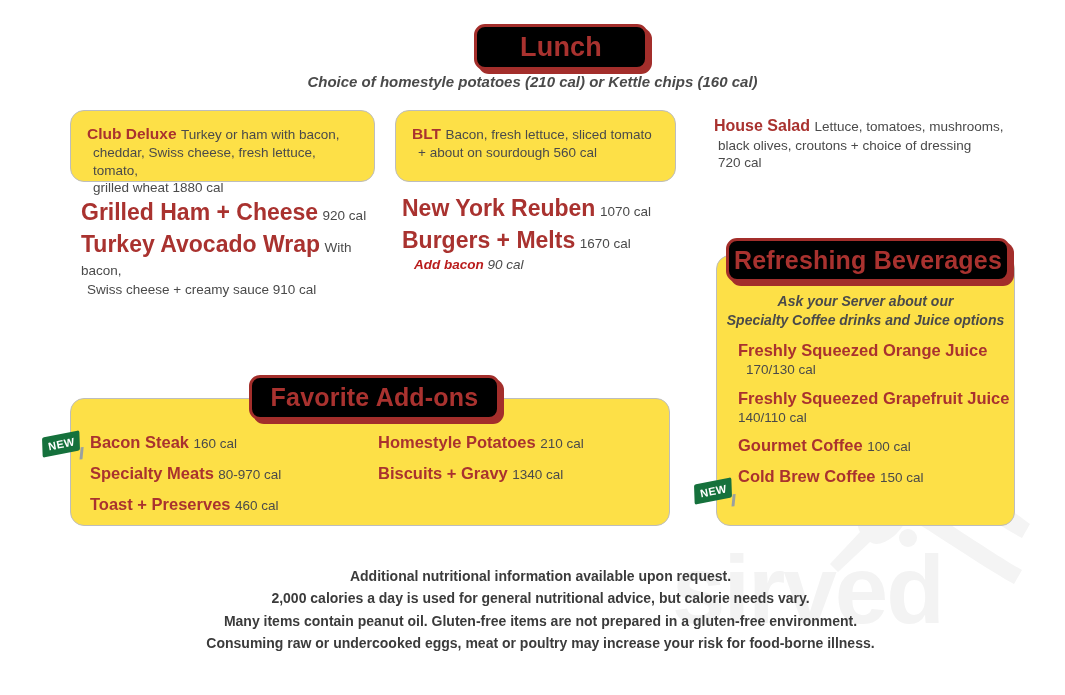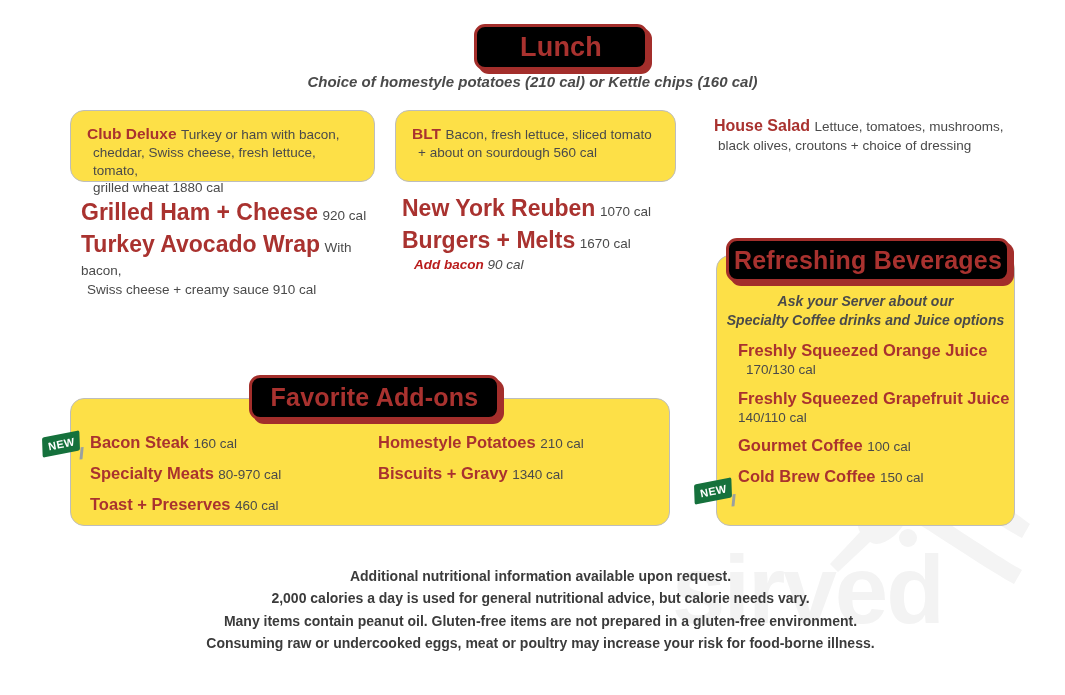--- a/index.html
+++ b/index.html
@@ -273,20 +273,21 @@
       <span class="desc">Bacon, fresh lettuce, sliced tomato</span>
       <span class="cont desc"><span>+ about on sourdough</span> <span class="cal">560 cal</span></span>
     </div>
   </div>
 </div>
 
 <div class="free-block" id="blk-salad">
   <span class="item-name">House Salad</span>
   <span class="desc">Lettuce, tomatoes, mushrooms,</span>
   <span class="cont desc">black olives, croutons + choice of dressing</span>
+  <span class="cont cal">720 cal</span>
 </div>
 
 <div class="free-block" id="blk-left-list">
   <div class="big-list-item">
     <span class="item-name">Grilled Ham + Cheese</span>
     <span class="cal">920 cal</span>
   </div>
   <div class="big-list-item">
     <span class="item-name">Turkey Avocado Wrap</span>
     <span class="desc">With bacon,</span>

